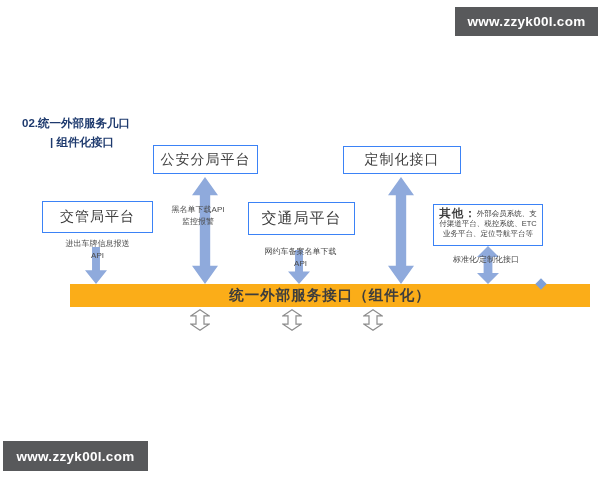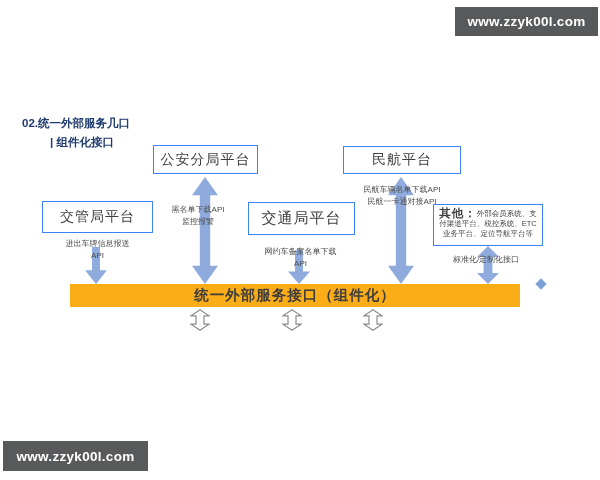--- a/index.html
+++ b/index.html
@@ -57,21 +57,21 @@
   .arr-updown-long  { clip-path:polygon(50% 0, 100% 17%, 70% 17%, 70% 83%, 100% 83%, 50% 100%, 0 83%, 30% 83%, 30% 17%, 0 17%); }
   .arr-updown-short { clip-path:polygon(50% 0, 100% 29%, 70% 29%, 70% 71%, 100% 71%, 50% 100%, 0 71%, 30% 71%, 30% 29%, 0 29%); }
   .arr-jiaoguan { left:85px;  top:247px; width:22px; height:37px; }
   .arr-gongan   { left:192px; top:177px; width:26px; height:107px; }
   .arr-jiaotong { left:288px; top:250px; width:22px; height:34px; }
   .arr-minhang  { left:388px; top:177px; width:26px; height:107px; }
   .arr-other    { left:477px; top:246px; width:22px; height:38px; }
 
   
   .bar-service {
-    position:absolute; left:70px; top:284px; width:450px; height:23px;
+    position:absolute; left:70px; top:284px; width:520px; height:23px;
     background:#fbad18; display:flex; align-items:center; justify-content:center;
     font-size:14.5px; font-weight:bold; color:#3d3d3d; letter-spacing:1px; z-index:4;
   }
   .diamond {
     position:absolute; left:537px; top:280px; width:8px; height:8px;
     background:#7ea0d8; transform:rotate(45deg); z-index:4;
   }
 
   
   .link-arrow { position:absolute; top:309px; width:20px; height:22px; z-index:3; }
@@ -91,35 +91,33 @@
 
   <div class="wm wm-top">www.zzyk00l.com</div>
   <div class="wm wm-bottom">www.zzyk00l.com</div>
 
   <div class="title">
     <div>02.统一外部服务几口</div>
     <div class="sub">| 组件化接口</div>
   </div>
 
   <div class="pbox pbox-gongan">公安分局平台</div>
-  <div class="pbox pbox-minhang">民航平台</div>
+  <div class="pbox pbox-minhang">定制化接口</div>
   <div class="pbox pbox-jiaoguan">交管局平台</div>
   <div class="pbox pbox-jiaotong">交通局平台</div>
   <div class="pbox pbox-other">
     <span class="other-title">其他：</span><span>外部会员系统、支付渠道平台、税控系统、ETC业务平台、定位导航平台等</span>
   </div>
 
   <div class="cap cap-jiaoguan">进出车牌信息报送
 API</div>
   <div class="cap cap-gongan">黑名单下载API
 监控报警</div>
   <div class="cap cap-jiaotong">网约车备案名单下载
 API</div>
-  <div class="cap cap-minhang">民航车辆名单下载API
-民航一卡通对接API</div>
   <div class="cap cap-other">标准化/定制化接口</div>
 
   <div class="arr arr-down arr-jiaoguan"></div>
   <div class="arr arr-updown-long arr-gongan"></div>
   <div class="arr arr-down arr-jiaotong"></div>
   <div class="arr arr-updown-long arr-minhang"></div>
   <div class="arr arr-updown-short arr-other"></div>
 
   <div class="bar-service">统一外部服务接口（组件化）</div>
   <div class="diamond"></div>

